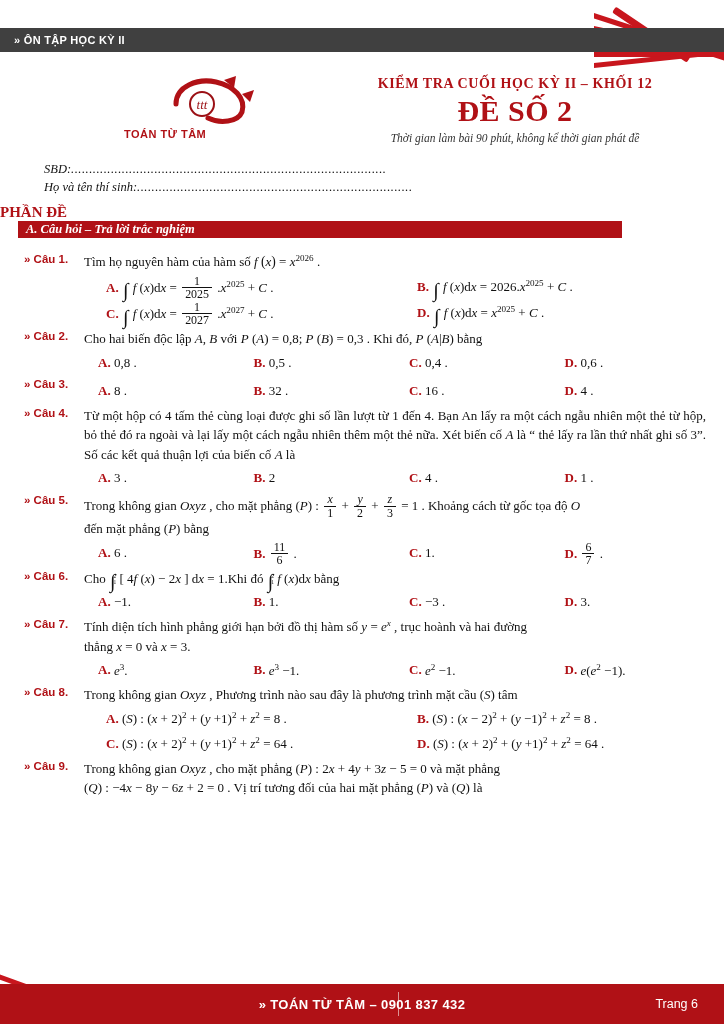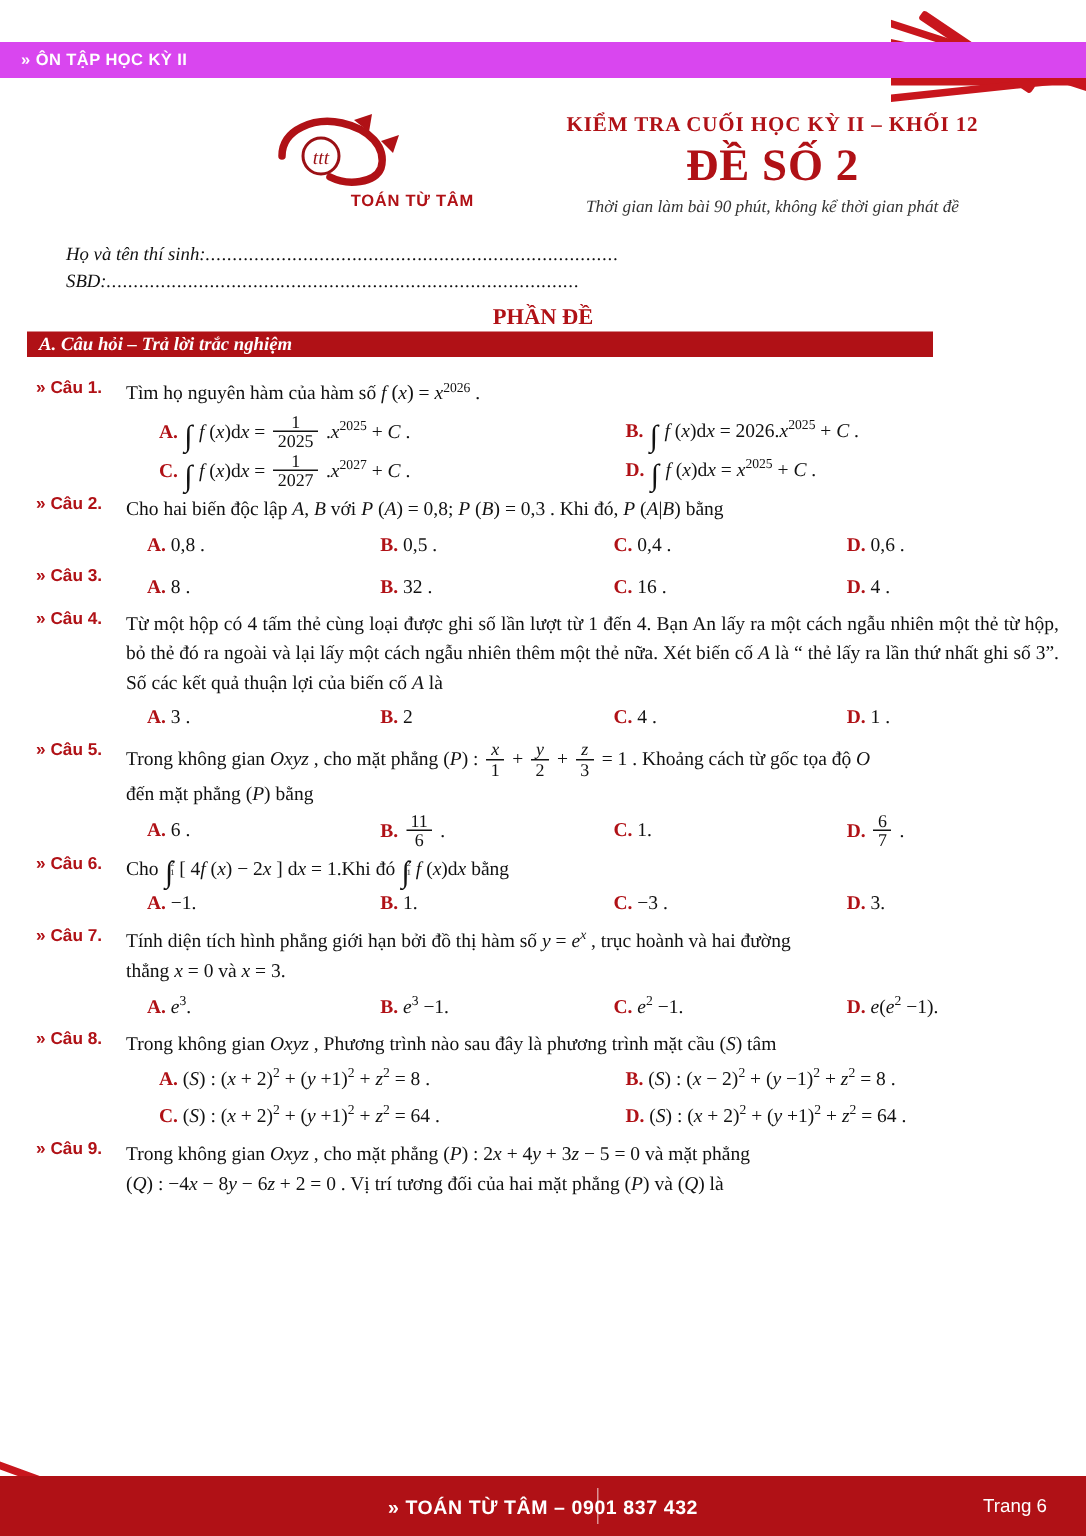--- a/index.html
+++ b/index.html
@@ -12,21 +12,21 @@
     color: #111;
     position: relative;
     overflow: hidden;
   }
 
   
   .topbar {
     position: absolute;
     top: 28px; left: 0;
     width: 724px; height: 24px;
-    background: #d946ef;
+    background: #404040;
     color: #fff;
     display: flex;
     align-items: center;
   }
   .topbar .label {
     font-family: "Liberation Sans", sans-serif;
     font-weight: bold;
     font-size: 11px;
     letter-spacing: .3px;
     padding-left: 14px;
@@ -69,22 +69,22 @@
     border-radius: 2px;
   }
 
   
   .masthead {
     position: absolute;
     top: 60px; left: 0; width: 724px; height: 100px;
   }
   .logo {
     position: absolute;
-    left: 136px; top: 14px;
-    width: 180px; text-align: right;
+    left: 124px; top: 14px;
+    width: 180px; text-align: left;
   }
   .logo svg { display:block; margin: 0 auto; }
   .logo .logotext {
     font-family: "Liberation Sans", sans-serif;
     font-weight: bold;
     font-size: 11px;
     color: #b01116;
     letter-spacing: .5px;
     margin-top: 2px;
   }
@@ -119,21 +119,21 @@
     left: 44px; top: 162px; width: 640px;
     font-style: italic;
     font-size: 12.5px;
   }
   .candidate div { margin-bottom: 3px; }
   .dots { letter-spacing: .5px; }
 
   .phande {
     position: absolute;
     left: 0; top: 204px; width: 724px;
-    text-align: center;
+    text-align: left;
     font-size: 15px;
     font-weight: bold;
     color: #b01116;
     font-variant: small-caps;
   }
 
   
   .sectionbar {
     position: absolute;
     left: 18px; top: 221px;
@@ -293,24 +293,24 @@
 
   <div class="exam-head">
     <div class="line1">KIỂM TRA CUỐI HỌC KỲ II – KHỐI 12</div>
     <div class="line2">ĐỀ SỐ 2</div>
     <div class="line3">Thời gian làm bài 90 phút, không kể thời gian phát đề</div>
   </div>
 </div>
 
 <div class="candidate">
   <div>
-    <span>Họ và tên thí sinh:</span><span class="dots">............................................................................</span>
+    <span>SBD:</span><span class="dots">.......................................................................................</span>
   </div>
   <div>
-    <span>SBD:</span><span class="dots">.......................................................................................</span>
+    <span>Họ và tên thí sinh:</span><span class="dots">............................................................................</span>
   </div>
 </div>
 
 <div class="phande">PHẦN ĐỀ</div>
 
 <div class="sectionbar">
   <span>A. Câu hỏi – Trả lời trắc nghiệm</span>
 </div>
 
 <div class="content">

